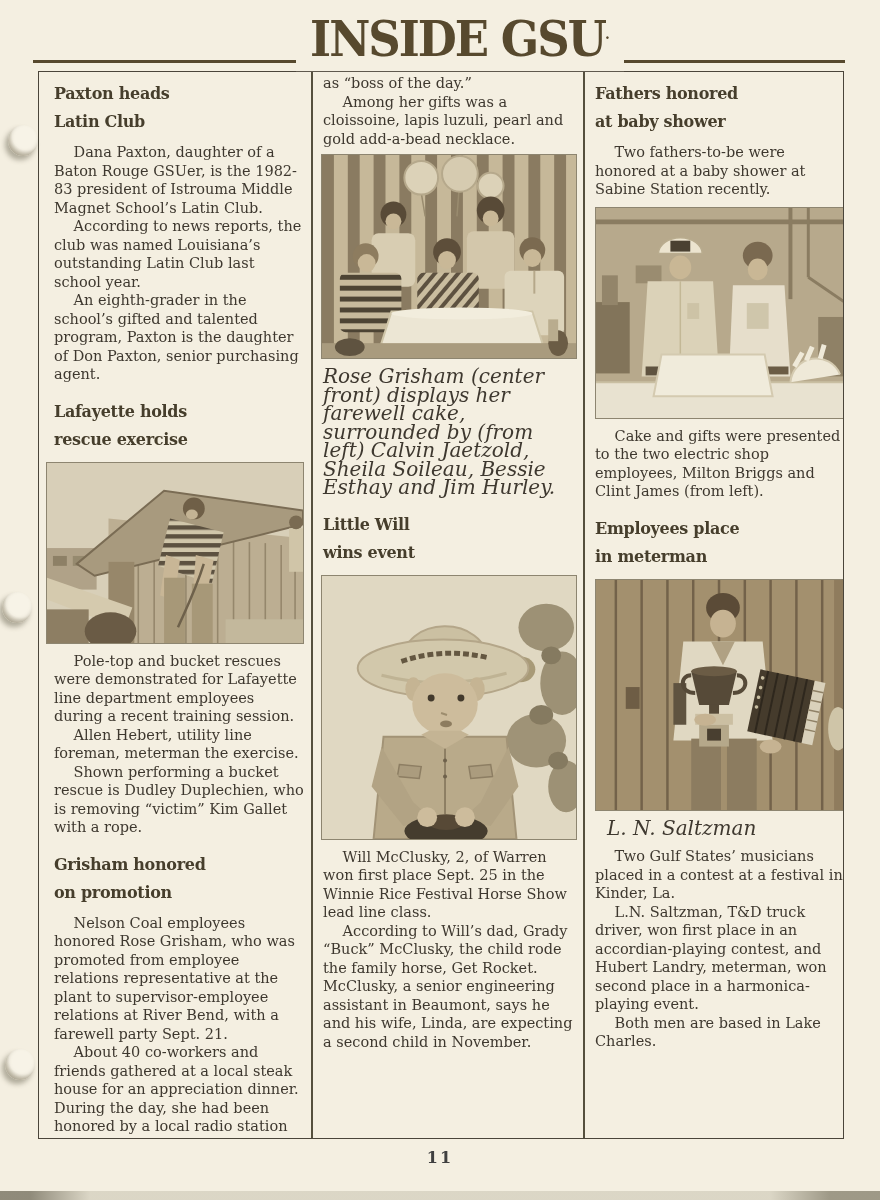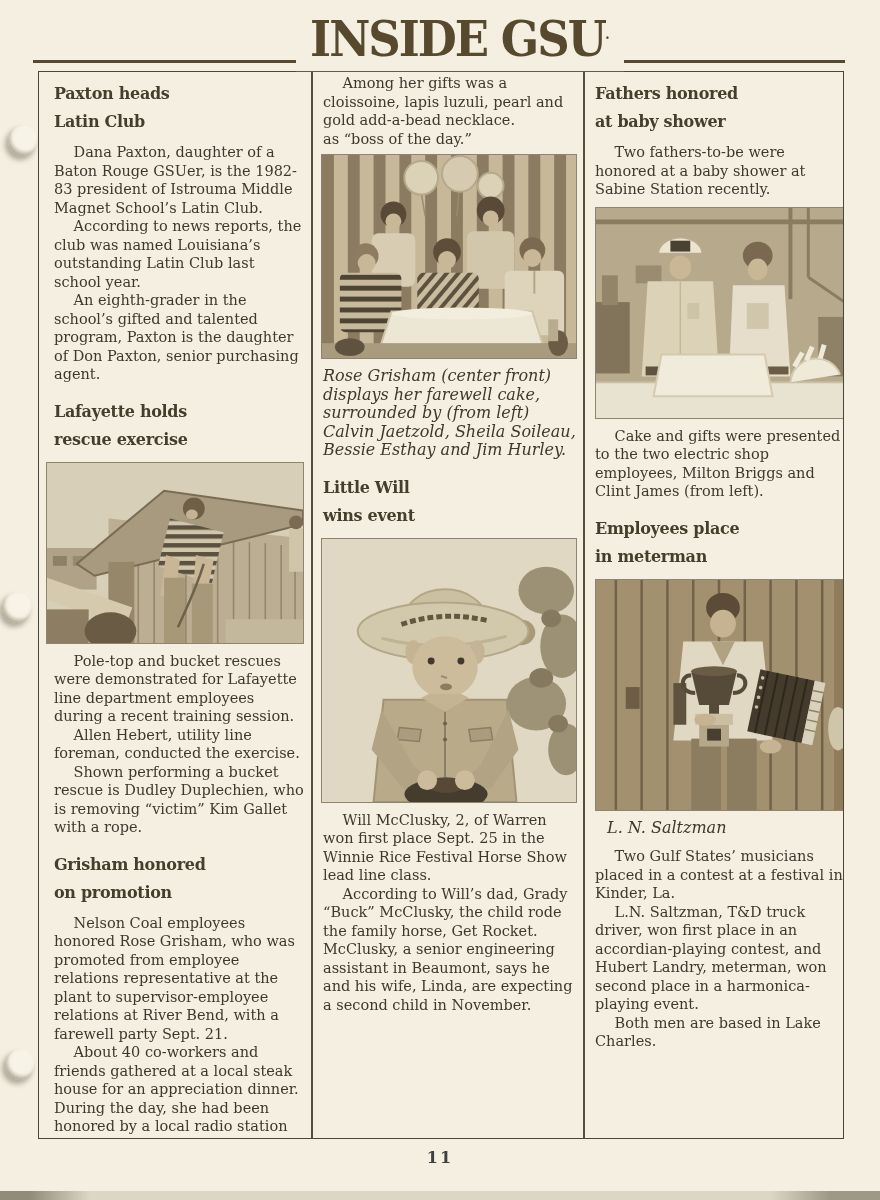--- a/index.html
+++ b/index.html
@@ -41,21 +41,21 @@
   .col3{left:556px;top:6px;width:252px;}
   
   .headline{
     margin:14px 0 7px;font-weight:bold;font-size:16px;line-height:28px;color:var(--head);
     letter-spacing:-0.3px;
   }
   .headline.first{margin-top:2px;}
   .tl{display:block;}
   .para{margin:0;font-size:14.5px;line-height:18.5px;text-indent:1.35em;text-align:left;}
   .para.flush{text-indent:0;}
-  .caption{margin:5px 0 0;font-style:italic;font-size:16px;line-height:18.5px;}
+  .caption{margin:5px 0 0;font-style:italic;font-size:20px;line-height:18.5px;}
   .caption.short{padding-left:12px;margin-top:8px;}
   
   .photo{display:block;margin:8px 0;border:1px solid #8d8570;background:#cfc5aa;}
   .photo svg{display:block;width:100%;height:100%;}
   .photo.rescue{width:258px;height:182px;margin-left:-8px;}
   .photo.cake{width:256px;height:205px;margin-left:-2px;margin-top:6px;}
   .photo.cowboy{width:256px;height:265px;margin-left:-2px;}
   .photo.shower{width:252px;height:212px;}
   .photo.trophy{width:252px;height:232px;margin-bottom:4px;}
   
@@ -152,34 +152,34 @@
           <rect x="0" y="148" width="42" height="34" fill="#8d7e63"></rect>
           <ellipse cx="64" cy="170" rx="26" ry="19" fill="#6a5b45"></ellipse>
           <rect x="180" y="158" width="78" height="24" fill="#c3b89c"></rect>
           <rect x="244" y="66" width="14" height="44" fill="#d0c5a8"></rect>
           <circle cx="251" cy="60" r="7" fill="#7a6b52"></circle>
         </g>
       </svg>
     </div>
 
     <p class="para">Pole-top and bucket rescues were demonstrated for Lafayette line department employees during a recent training session.</p>
-    <p class="para">Allen Hebert, utility line foreman, conducted the exercise.</p>
+    <p class="para">Allen Hebert, utility line foreman, meterman the exercise.</p>
     <p class="para">Shown performing a bucket rescue is Dudley Duplechien, who is removing “victim” Kim Gallet with a rope.</p>
 
     <h2 class="headline">
       <span class="tl">Grisham honored</span>
       <span class="tl">on promotion</span>
     </h2>
     <p class="para">Nelson Coal employees honored Rose Grisham, who was promoted from employee relations representative at the plant to supervisor-employee relations at River Bend, with a farewell party Sept. 21.</p>
     <p class="para">About 40 co-workers and friends gathered at a local steak house for an appreciation dinner. During the day, she had been honored by a local radio station</p>
   </div>
 
   <div class="col col2">
+    <p class="para flush">as “boss of the day.”</p>
     <p class="para">Among her gifts was a cloissoine, lapis luzuli, pearl and gold add-a-bead necklace.</p>
-    <p class="para flush">as “boss of the day.”</p>
 
     <div class="photo cake" aria-label="Rose Grisham and four co-workers gathered around her farewell cake under balloons">
       <svg viewBox="0 0 256 205" preserveAspectRatio="none">
         <defs>
           <pattern id="curt" width="26" height="205" patternUnits="userSpaceOnUse">
             <rect width="26" height="205" fill="#c6b899"></rect>
               <rect width="12" height="205" fill="#8a7b61"></rect>
           </pattern>
           <pattern id="hstr" width="10" height="11" patternUnits="userSpaceOnUse">
             <rect width="10" height="11" fill="#c7ba9c"></rect>

